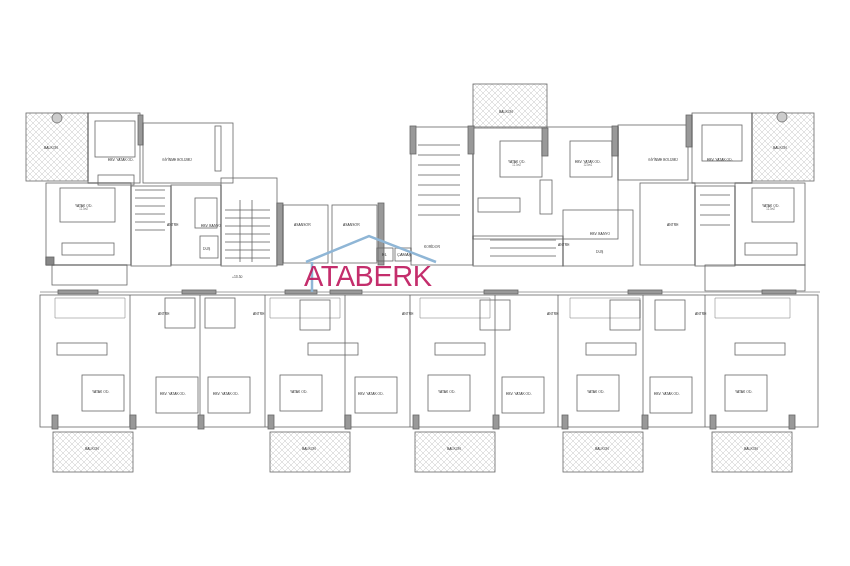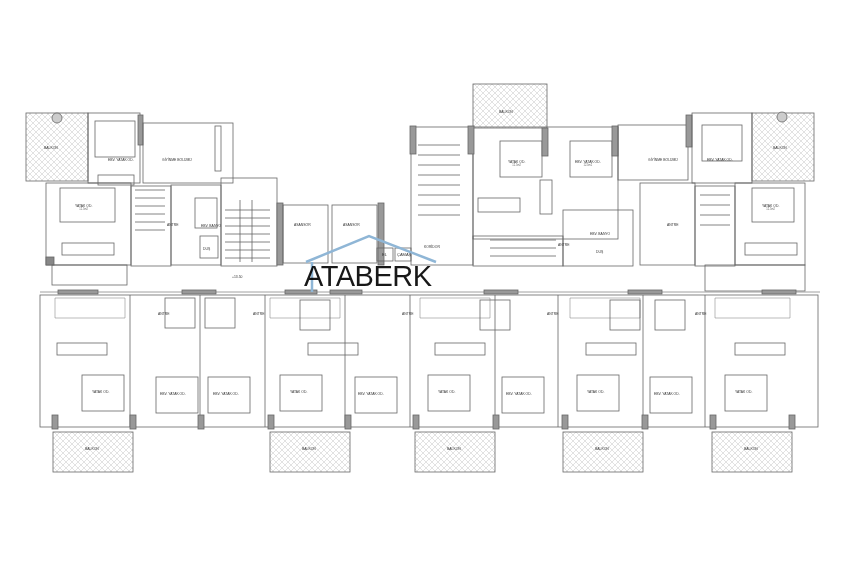--- a/index.html
+++ b/index.html
@@ -1,20 +1,20 @@
 <!DOCTYPE html>
 <html><head>
 <meta charset="utf-8">
 <style>
   html,body{margin:0;padding:0;background:#ffffff;}
   body{width:850px;height:566px;overflow:hidden;position:relative;font-family:"Liberation Sans",sans-serif;}
   #plan{position:absolute;left:0;top:0;width:850px;height:566px;}
   .lbl{position:absolute;font-size:3.4px;color:#333;text-align:center;line-height:4px;white-space:nowrap;font-family:"Liberation Sans",sans-serif;}
   .lbl .sub{display:block;font-size:2.6px;color:#666;}
-  .wm-text{position:absolute;left:304px;top:260px;font-size:29px;letter-spacing:-0.5px;color:#000000;font-family:"Liberation Sans",sans-serif;font-weight:normal;opacity:0.9;}
+  .wm-text{position:absolute;left:304px;top:260px;font-size:29px;letter-spacing:-0.5px;color:#be185d;font-family:"Liberation Sans",sans-serif;font-weight:normal;opacity:0.9;}
 </style>
 </head>
 <body>
 
 <svg id="plan" width="850" height="566" viewBox="0 0 850 566" xmlns="http://www.w3.org/2000/svg">
   <defs>
     <pattern id="hatch" width="6" height="6" patternUnits="userSpaceOnUse">
       <path d="M0 0 L6 6 M6 0 L0 6" stroke="#c4c4c4" stroke-width="0.5"></path>
     </pattern>
   </defs>

